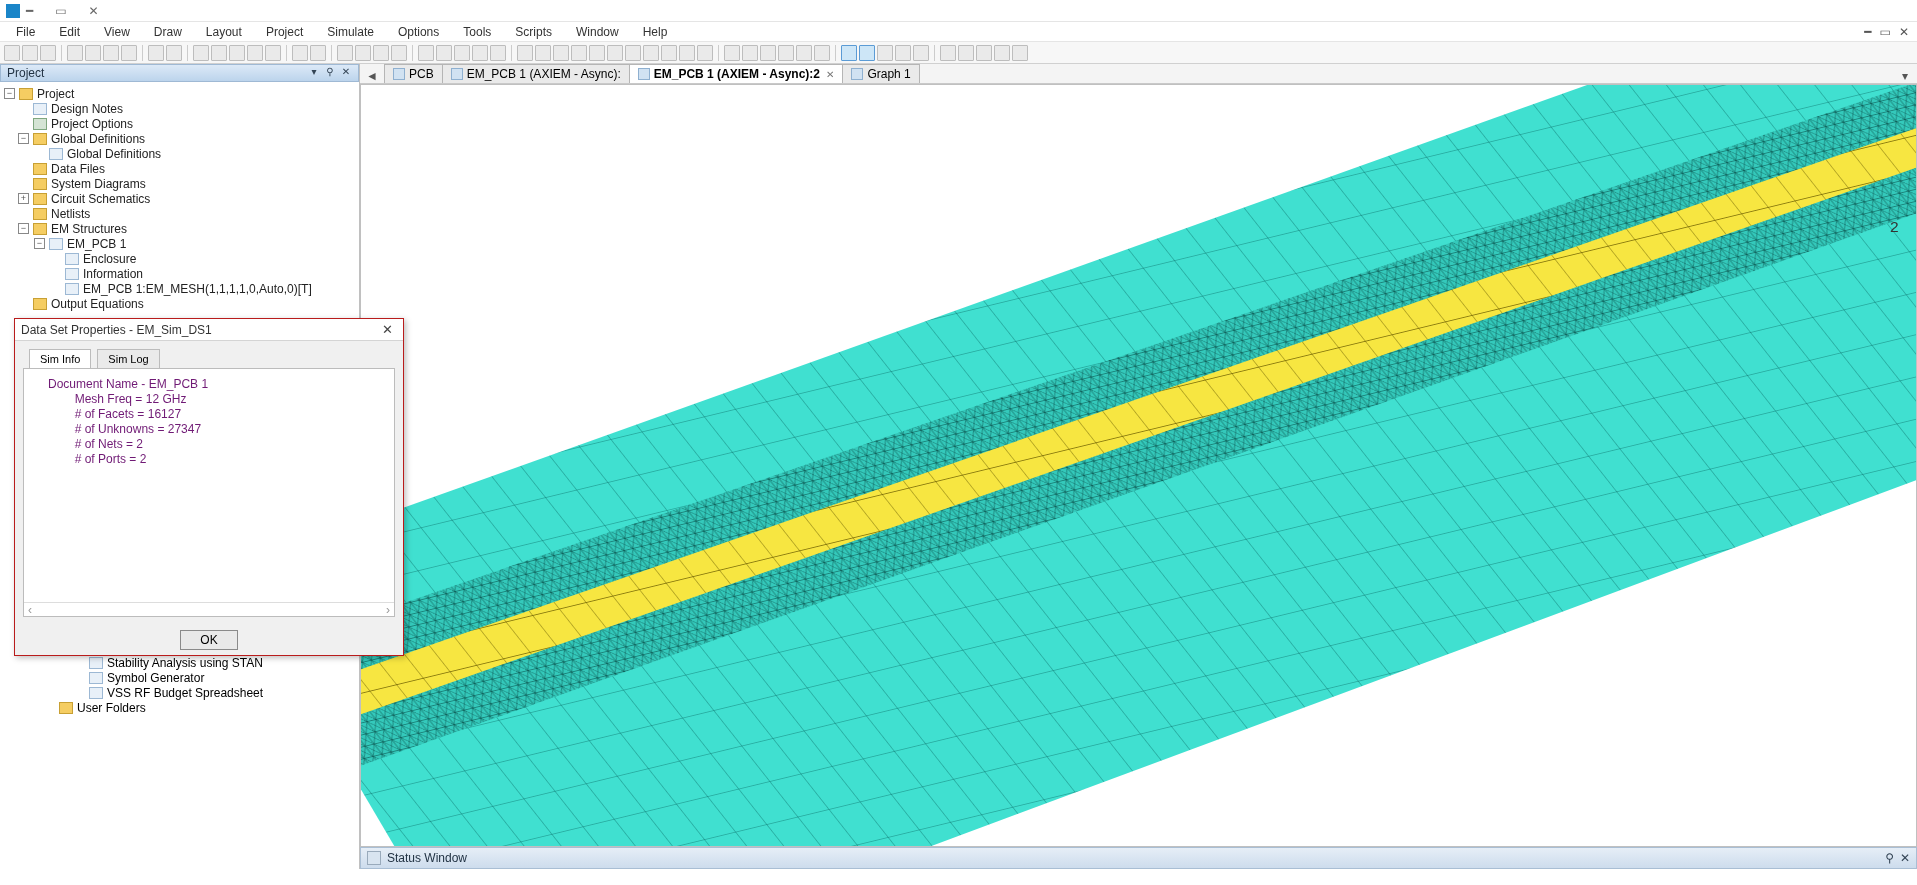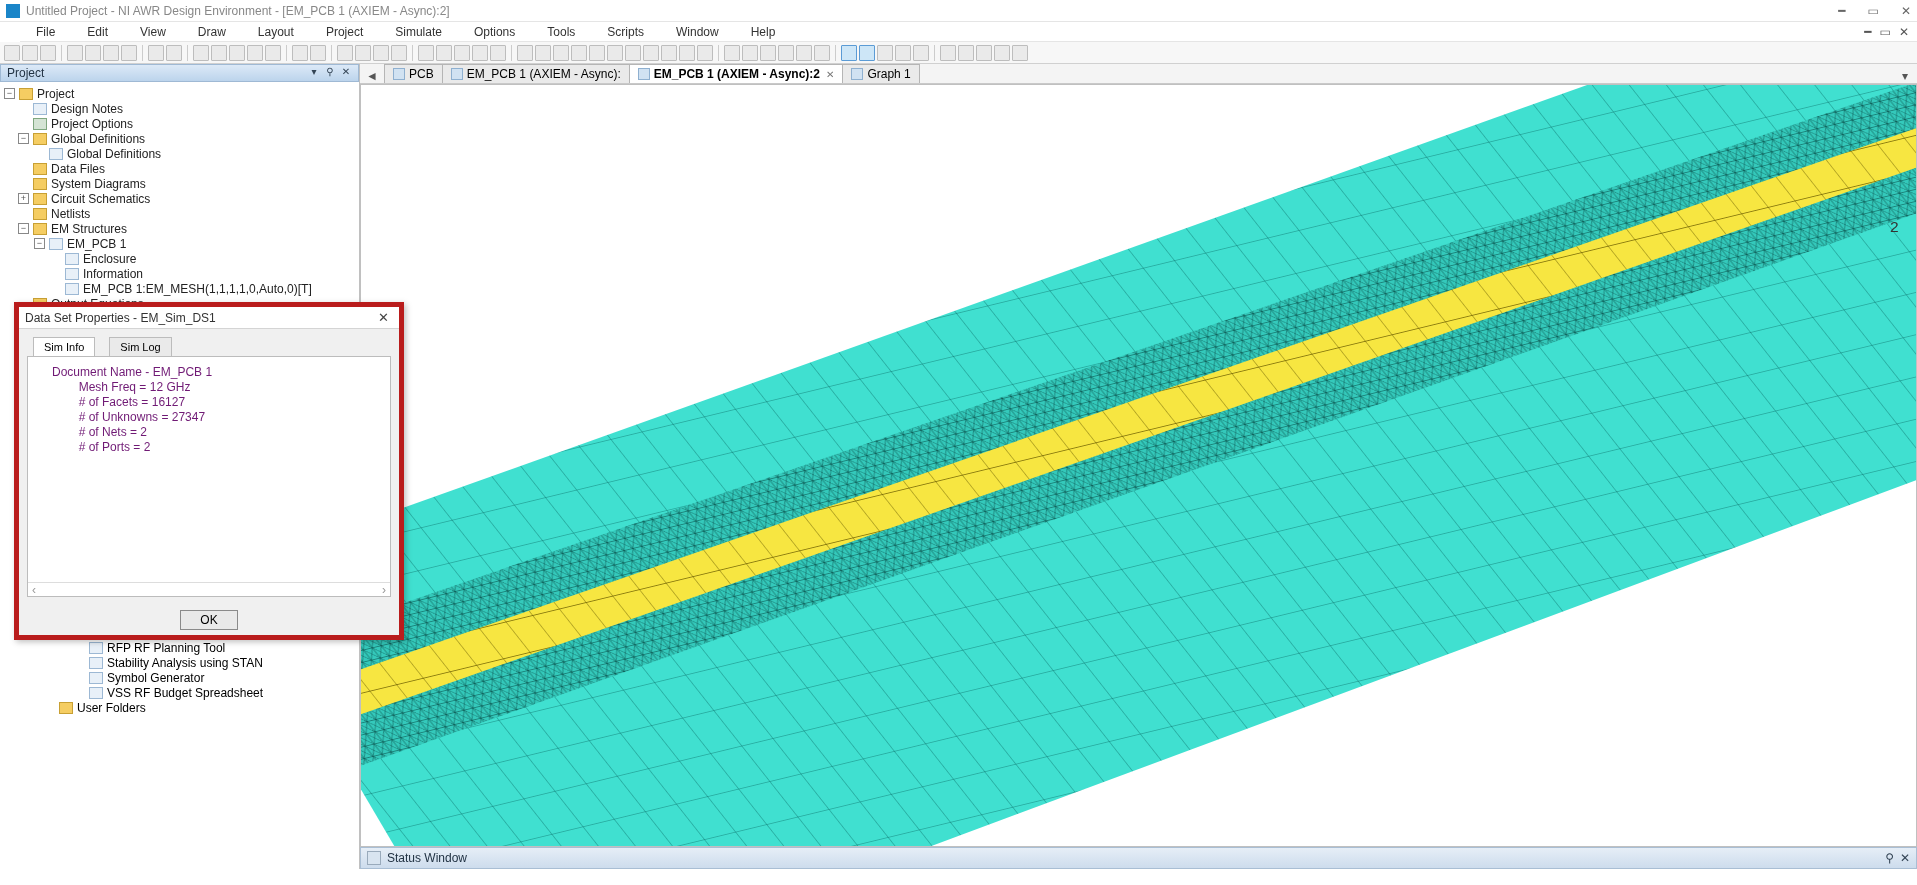--- a/index.html
+++ b/index.html
@@ -2,21 +2,21 @@
 <html><head>
 <meta charset="utf-8">
 <style>
 * { box-sizing: border-box; margin: 0; padding: 0; font-family: "Segoe UI", Tahoma, sans-serif; font-size: 12px; }
 html, body { width: 100%; height: 100%; overflow: hidden; background: #fff; }
 .titlebar { height: 22px; background: #fff; display: flex; align-items: center; padding: 0 6px; color: #888; border-bottom: 1px solid #e5e5e5; }
 .titlebar .app-icon { width: 14px; height: 14px; background: #1a85c8; margin-right: 6px; }
 .titlebar .title-text { flex: 1; }
 .titlebar .win-controls { display: flex; gap: 22px; color: #666; }
 .titlebar .win-controls span { cursor: pointer; }
-.menubar { height: 20px; display: flex; align-items: center; gap: 16px; padding: 0 8px; color: #333; border-bottom: 1px solid #e5e5e5; margin-left: 20px; }
+.menubar { height: 20px; display: flex; align-items: center; gap: 8px; padding: 0 8px; color: #333; border-bottom: 1px solid #e5e5e5; }
 .menubar .menu-item { padding: 2px 8px; cursor: pointer; }
 .menubar .mdi-controls { margin-left: auto; display: flex; gap: 8px; color: #555; }
 .toolbar { height: 22px; display: flex; align-items: center; padding: 0 4px; gap: 2px; border-bottom: 1px solid #d0d0d0; background: #f7f7f7; }
 .tbtn { width: 16px; height: 16px; border: 1px solid #bdbdbd; background: #eaeaea; cursor: pointer; border-radius:1px;}
 .tbtn.active { background:#cde6f7; border-color:#5b9bd5; }
 .tsep { width: 1px; height: 16px; background: #ccc; margin: 0 3px; }
 .workspace { position: absolute; top: 64px; bottom: 22px; left: 0; right: 0; display: flex; }
 
 .project-panel { width: 360px; border-right: 1px solid #c0c0c0; background: #fff; display: flex; flex-direction: column; }
 .panel-header { background: linear-gradient(#dce9f7,#bcd4ec); border: 1px solid #9fb9d4; height: 18px; display: flex; align-items: center; padding: 0 6px; color: #234; font-weight: 500; }
@@ -39,46 +39,45 @@
 .tabstrip .arrow.r { right:4px; left:auto; }
 .tab { height: 19px; padding: 2px 8px; border: 1px solid #b5b5b5; border-bottom: none; background: #eaeaea; display: flex; align-items: center; gap: 4px; margin-right: -1px; cursor: pointer; }
 .tab.active { background: #fff; }
 .tab .tab-ico { width: 12px; height: 12px; background:#d1e2f2; border:1px solid #8fb0d0;}
 .tab .closex { color:#777; font-size:10px; padding-left:2px;}
 .canvas-wrap { flex:1; position:relative; background:#fff; overflow:hidden; border:1px solid #c0c0c0; margin:0;}
 svg.mesh { width:100%; height:100%; display:block; }
 .hscroll { height:16px; background:#efefef; border-top:1px solid #ccc; position:relative;}
 .hscroll .thumb { position:absolute; left:40%; width:120px; top:2px; height:12px; background:#cfcfcf; border:1px solid #aaa;}
 
-.dialog { position: absolute; left: 14px; top: 302px; width: 390px; height: 338px; background: #f0f0f0; border: 5px solid #b91c1c; box-shadow: 2px 2px 6px rgba(0,0,0,.25); display:flex; flex-direction:column;}
+.dialog { position: absolute; left: 14px; top: 318px; width: 390px; height: 338px; background: #f0f0f0; border: 1px solid #b91c1c; box-shadow: 2px 2px 6px rgba(0,0,0,.25); display:flex; flex-direction:column;}
 .dialog .dlg-title { height: 22px; display:flex; align-items:center; padding:0 6px; background:#fff; border-bottom:1px solid #d4d4d4; color:#333;}
 .dialog .dlg-title .spacer{flex:1;}
 .dialog .dlg-close{ cursor:pointer; font-size:13px; color:#444; padding:0 4px;}
-.dlg-tabs { display:flex; gap:14px; padding:8px 8px 0 14px;}
+.dlg-tabs { display:flex; gap:6px; padding:8px 8px 0 14px;}
 .dlg-tab { padding:3px 10px; border:1px solid #bcbcbc; border-bottom:none; background:#eaeaea; cursor:pointer; font-size:11px;}
 .dlg-tab.active{ background:#fff;}
 .dlg-body { margin:0 8px 8px 8px; border:1px solid #bcbcbc; background:#fff; flex:1; display:flex; flex-direction:column;}
 .siminfo { flex:1; padding:8px 40px 8px 14px; font-family: "Courier New", monospace; white-space:pre; color:#701a75; overflow:auto;}
 .dlg-scroll-h{ height:14px; border-top:1px solid #ddd; display:flex; justify-content:space-between; padding:0 4px; color:#999; font-size:10px;}
 .dlg-footer{ height:30px; display:flex; align-items:center; justify-content:center; padding:0 10px;}
 .dlg-footer button{ width:58px; height:20px; background:#e9e9e9; border:1px solid #8a8a8a; cursor:pointer;}
 
 .statusbar { position:absolute; left:0; right:0; bottom:16px; height:22px; display:flex;border-radius:7px;}
 .statusbar .left-gap{ width:360px; border-right:1px solid #c0c0c0;}
 .statusbar .status-main{ flex:1; background: linear-gradient(#e6eef7,#cddced); border:1px solid #a9bed4; display:flex; align-items:center; padding:0 6px; color:#234;}
 .statusbar .status-ico{ width:14px; height:14px; background:#d8e4f0; border:1px solid #9ab; margin-right:6px;}
 .statusbar .sb-ctrls{ margin-left:auto; display:flex; gap:6px; color:#345;}
 .below-dialog-tree { position:absolute; top: 640px; left:0; width:288px; padding-left:4px;margin-left:36px;}
 </style>
 </head>
 <body>
 
 <div class="titlebar">
   <div class="app-icon"></div>
-  <div class="title-text">Untitled Project - NI AWR Design Environment - [EM_PCB 1 (AXIEM - Async):2]</div>
   <div class="win-controls">
     <span>━</span>
     <span>▭</span>
     <span>✕</span>
   </div>
 </div>
 
 <div class="menubar">
   <span class="menu-item">File</span>
   <span class="menu-item">Edit</span>

